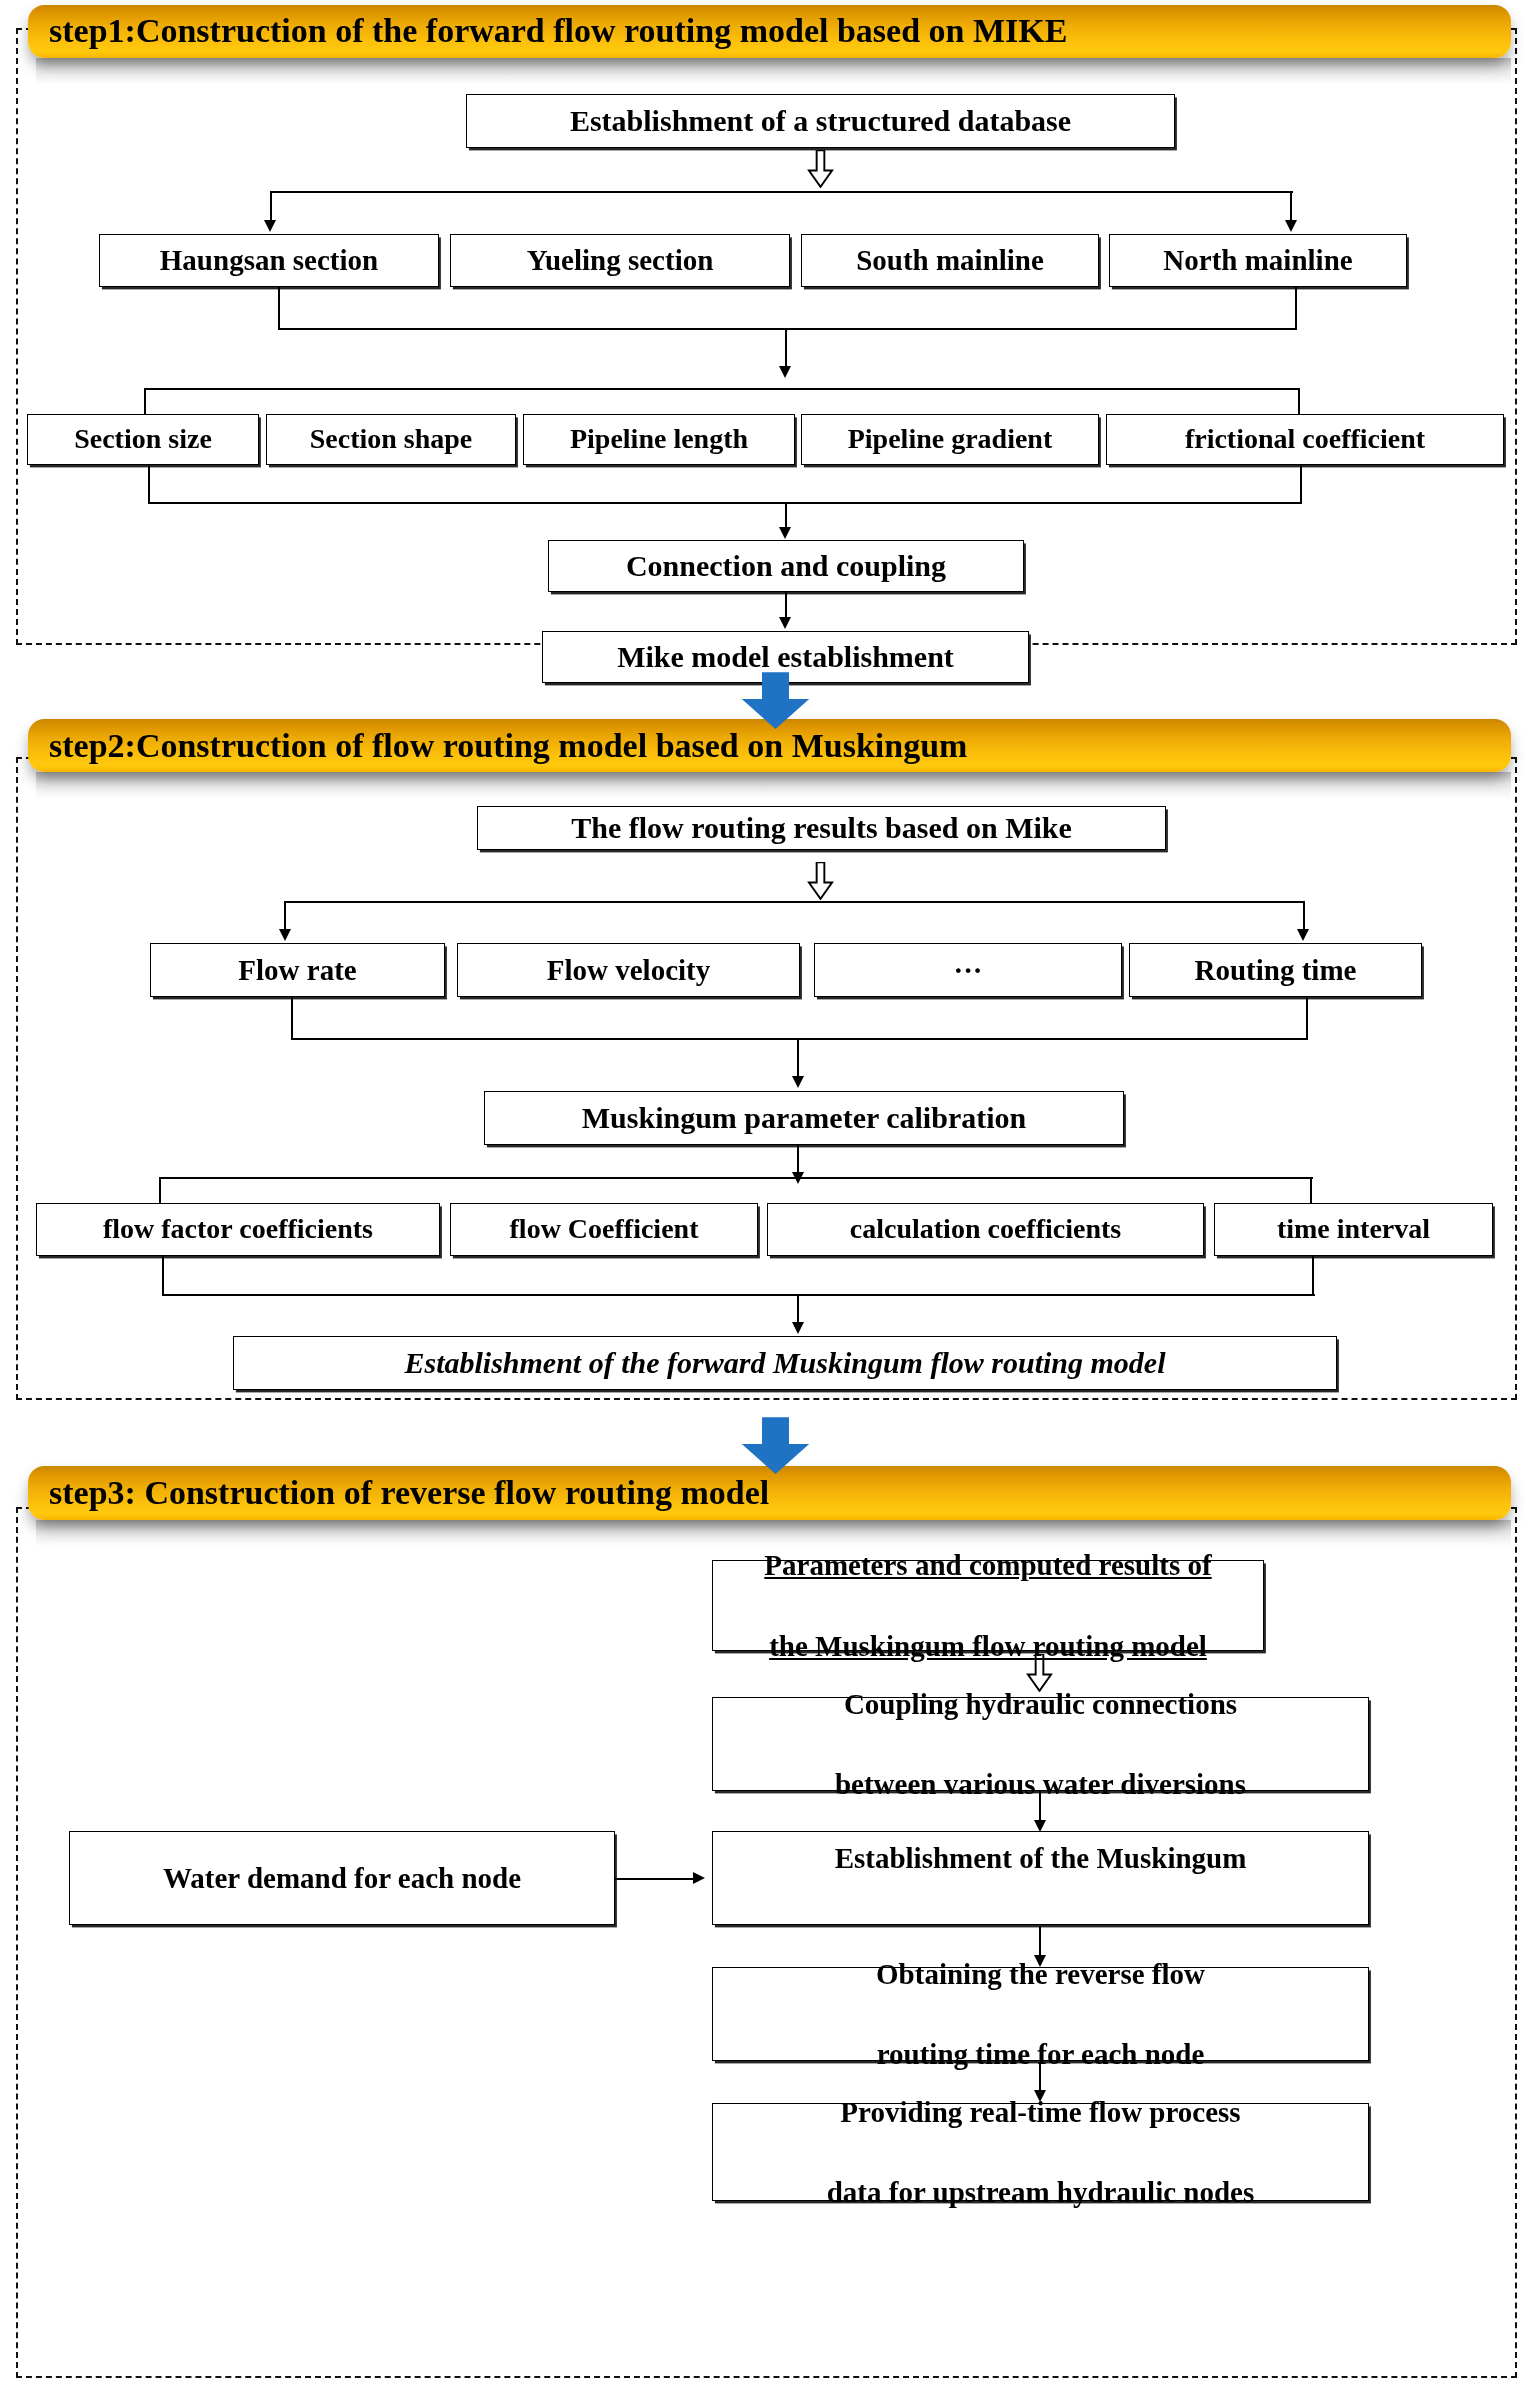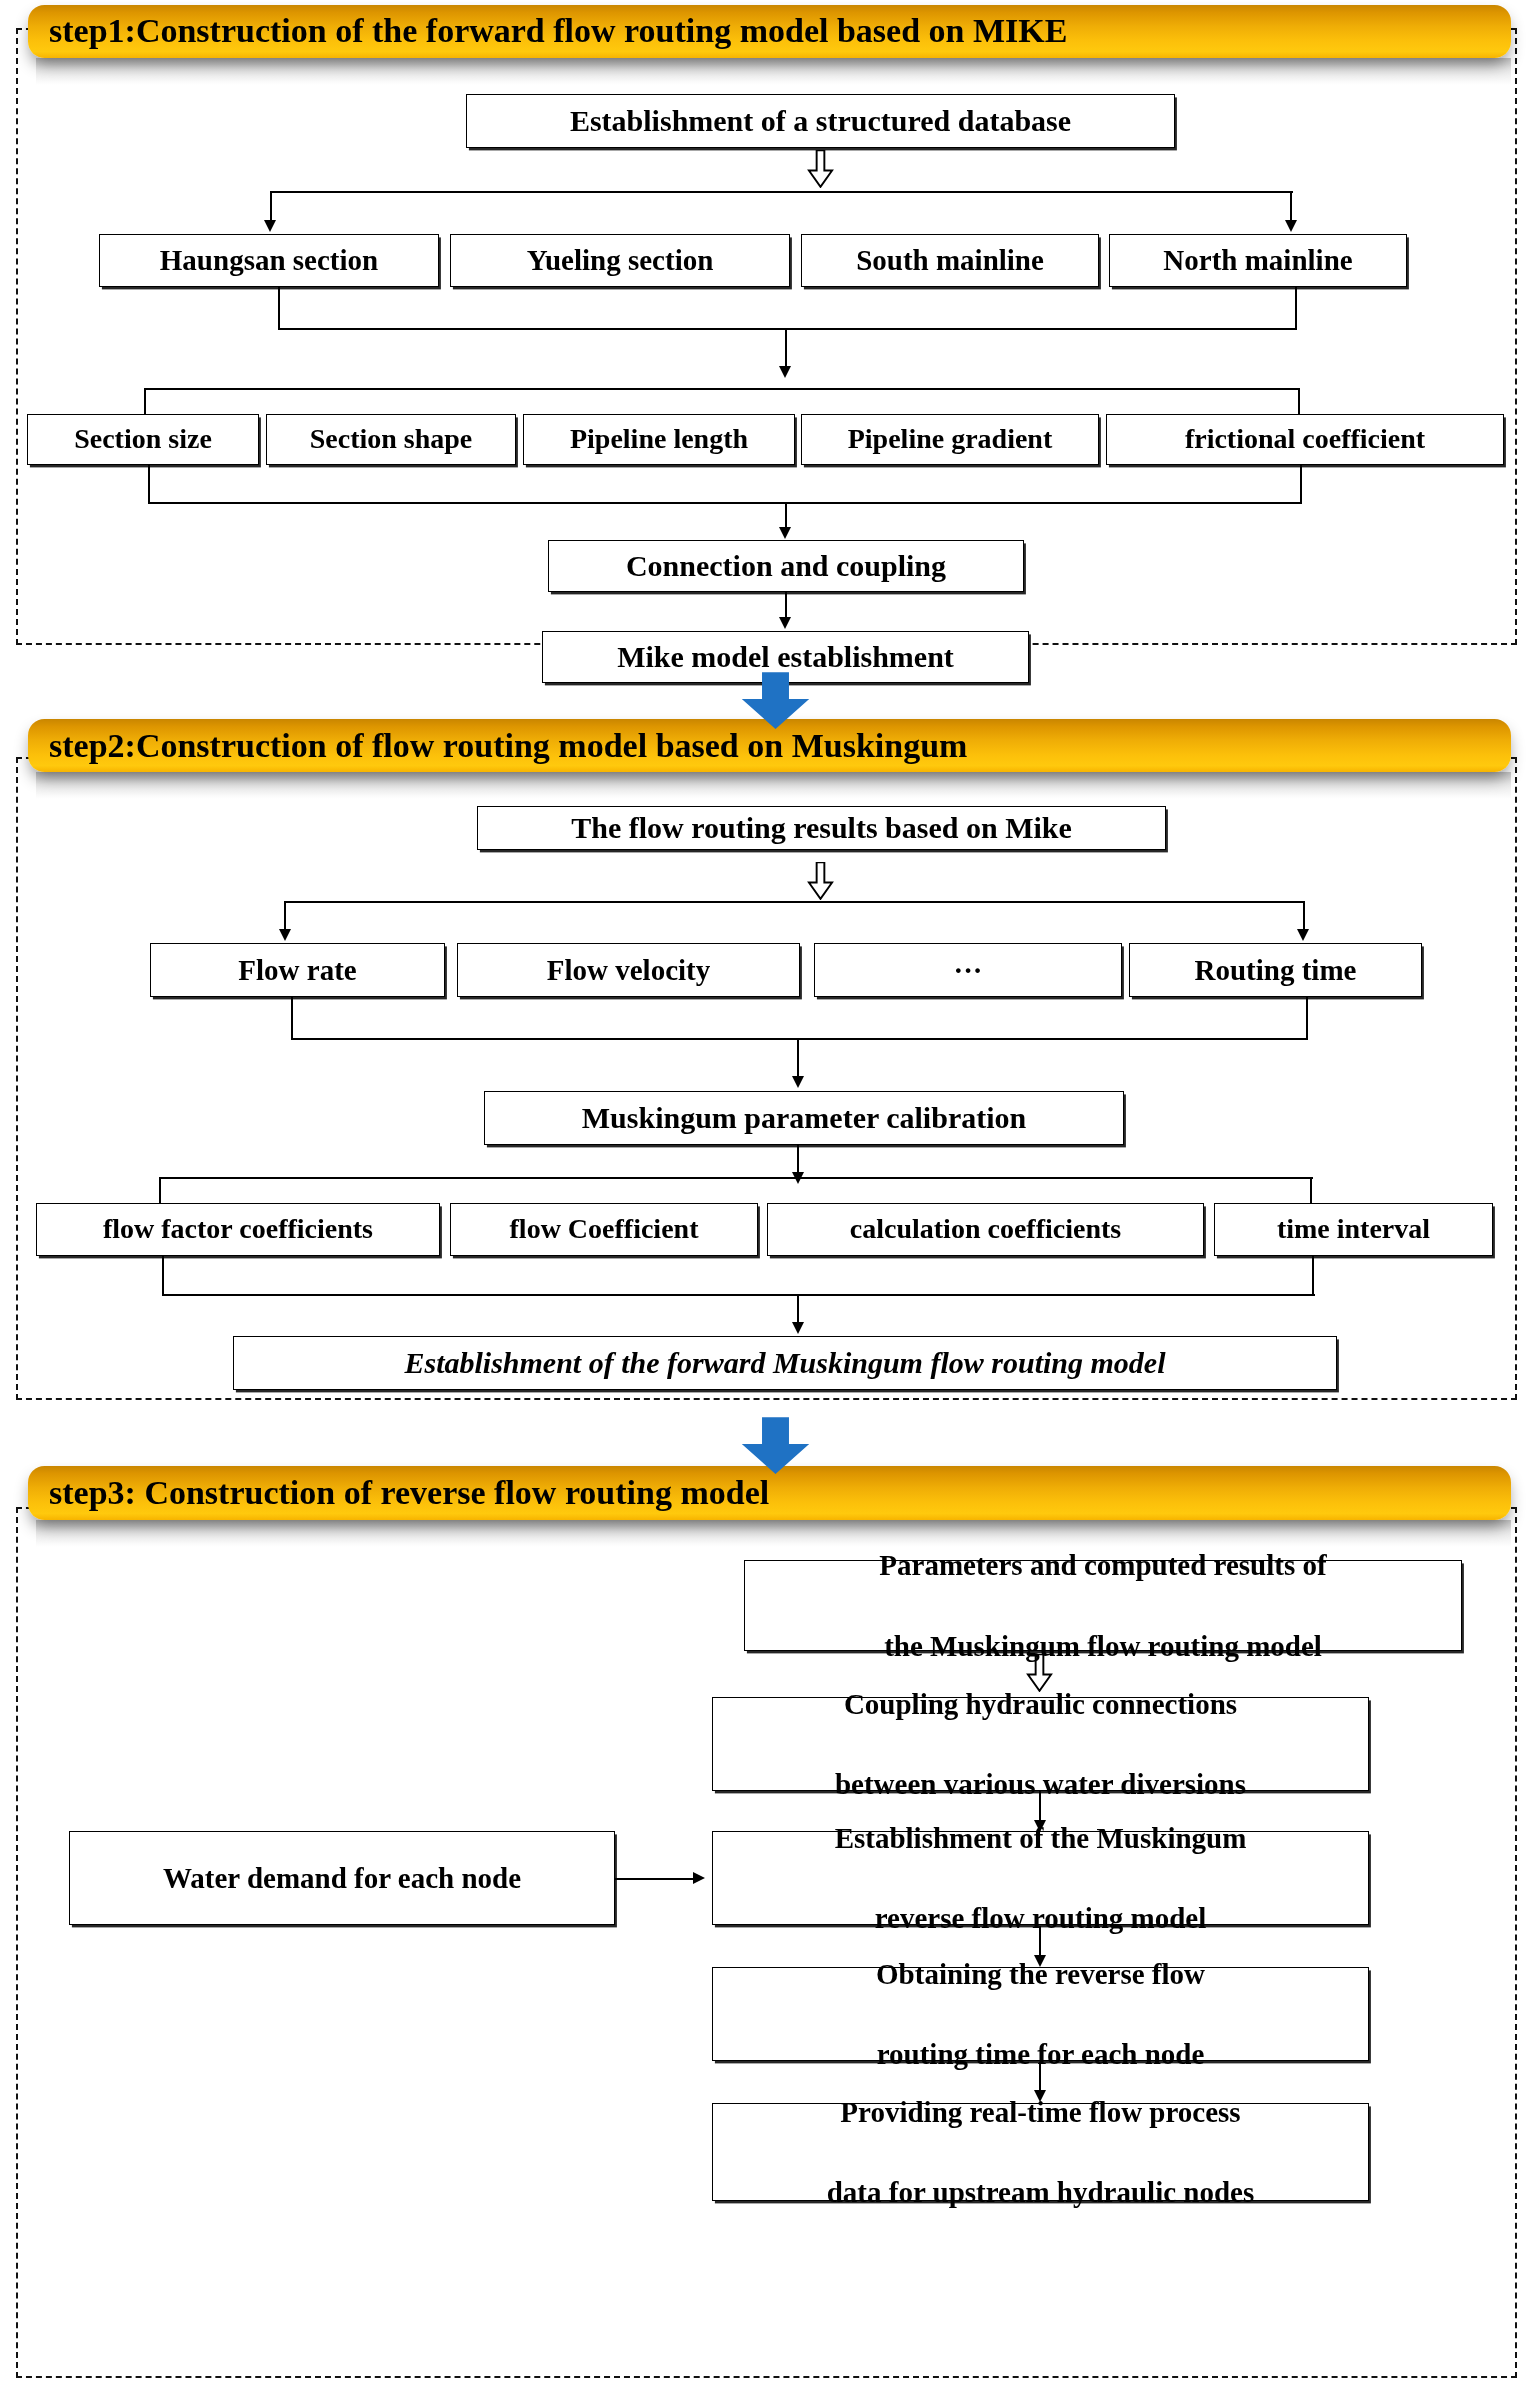--- a/index.html
+++ b/index.html
@@ -235,21 +235,21 @@
   <polygon points="52,0 108,0 108,56 150,56 80,118 10,56 52,56" fill="#1f72c4"></polygon>
 </svg>
 
 <div class="step-panel" style="left:16.4px;top:1507px;width:1501px;height:871px;"></div>
 
 <div class="banner" style="left:28px;top:1466px;width:1483px;height:54px;">
   <span style="font-size:34px;">step3: Construction of  reverse flow routing model</span>
 </div>
 <div class="banner-shadow" style="left:36px;top:1520px;width:1475px;height:27px;"></div>
 
-<div class="fbox" style="left:744px;top:1560px;width:718px;height:91px;">
+<div class="fbox" style="left:712px;top:1560px;width:552px;height:91px;text-decoration:underline;">
   <span style="font-size:29px;">
     <span>Parameters and computed results of</span><br>
     <span>the Muskingum flow routing model</span>
   </span>
 </div>
 
 <svg class="hollow-arrow" style="left:1026px;top:1654px;" width="27" height="38" viewBox="0 0 56 78">
   <polygon points="20,0 36,0 36,42 52,42 28,76 4,42 20,42" fill="#ffffff" stroke="#000000" stroke-width="4"></polygon>
 </svg>
 
@@ -264,21 +264,20 @@
 
 <div class="fbox" style="left:69px;top:1831px;width:546px;height:94px;font-family:Liberation Serif, serif;">
   <span style="font-size:29px;">Water demand for each node</span>
 </div>
 <div class="ln-h" style="left:615px;top:1878px;width:81px;"></div>
 <div class="arrow-right" style="left:693px;top:1872px;"></div>
 
 <div class="fbox" style="left:712px;top:1831px;width:657px;height:94px;">
   <span style="font-size:29px;">
     <span>Establishment of the Muskingum</span><br>
-    <span>reverse flow routing model</span>
   </span>
 </div>
 <div class="ln-v" style="left:1039px;top:1926px;height:31px;"></div>
 <div class="arrow-down" style="left:1034px;top:1955px;"></div>
 
 <div class="fbox" style="left:712px;top:1967px;width:657px;height:94px;">
   <span style="font-size:29px;">
     <span>Obtaining the reverse flow</span><br>
     <span>routing time for each node</span>
   </span>

